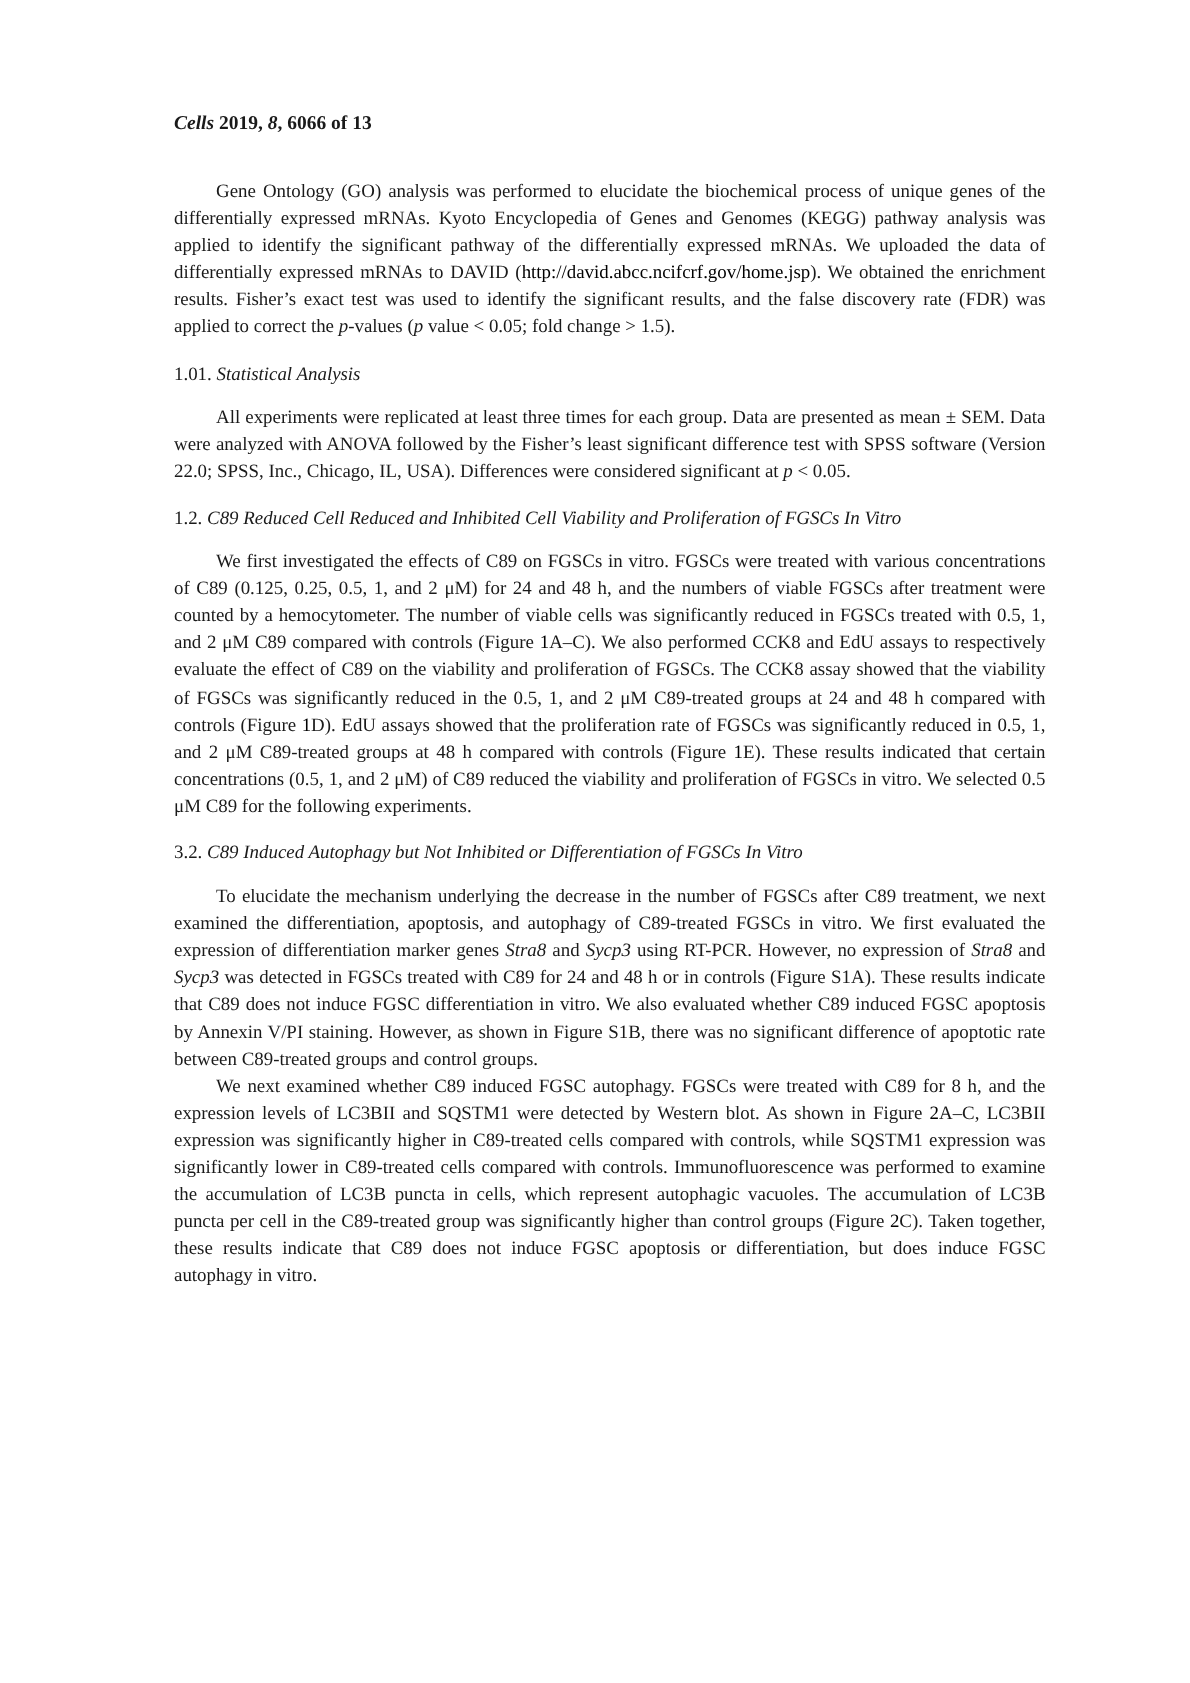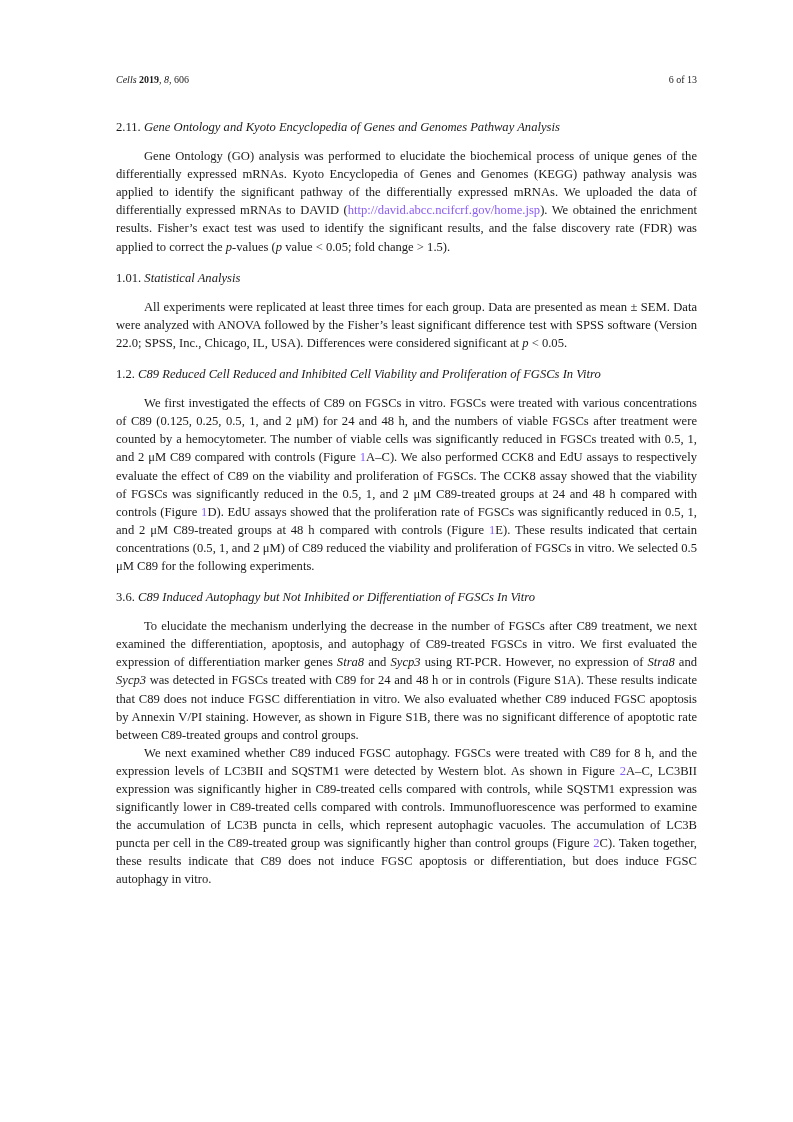--- a/index.html
+++ b/index.html
@@ -3,62 +3,61 @@
 <meta charset="utf-8">
 <style>
   html, body { margin: 0; padding: 0; background: #ffffff; }
   body {
     width: 793px; height: 1122px; position: relative; overflow: hidden;
     font-family: "Liberation Serif", "DejaVu Serif", serif;
     color: #1a1a1a;
   }
   .header {
     position: absolute; top: 74px; left: 116px; width: 581px;
-    font-size: 10px; display: flex; justify-content: space-between;
+    font-size: 13px; display: flex;  font-weight: bold;
   }
   .content {
     position: absolute; top: 118px; left: 116px; width: 581px;
     font-size: 12.6px; line-height: 18.1px;
   }
   .subsec {
     font-style: italic; margin: 0 0 11px 0; font-size: 12.6px;
   }
   .subsec .num { font-style: normal; }
   p.para {
     margin: 0; text-align: justify; text-indent: 28px;
   }
   .block { margin-bottom: 13px; }
   .section-title {
     font-weight: bold; margin: 2px 0 11px 0;
   }
-  a.link { color: #8b5cf6; text-decoration: none; }
+  a.link { color: #000000; text-decoration: none; }
   .ital { font-style: italic; }
 </style>
 </head>
 <body>
 
 <div class="header">
   <span>
     <span class="ital">Cells</span>
     <b>2019</b><span>, </span><span class="ital">8</span><span>, </span><span>606</span>
   </span>
   <span>6 of 13</span>
 </div>
 
 <div class="content" id="content">
     <div class="block">
-      <div class="subsec"><span class="num">2.11. </span><span>Gene Ontology and Kyoto Encyclopedia of Genes and Genomes Pathway Analysis</span></div>
       <p class="para"><span>Gene Ontology (GO) analysis was performed to elucidate the biochemical process of unique genes of the differentially expressed mRNAs. Kyoto Encyclopedia of Genes and Genomes (KEGG) pathway analysis was applied to identify the significant pathway of the differentially expressed mRNAs. We uploaded the data of differentially expressed mRNAs to DAVID (</span><a class="link" href="#">http://david.abcc.ncifcrf.gov/home.jsp</a><span>). We obtained the enrichment results. Fisher’s exact test was used to identify the significant results, and the false discovery rate (FDR) was applied to correct the </span><span class="ital">p</span><span>-values (</span><span class="ital">p</span><span> value &lt; 0.05; fold change &gt; 1.5).</span></p>
     </div>
     <div class="block">
       <div class="subsec"><span class="num">1.01. </span><span>Statistical Analysis</span></div>
       <p class="para"><span>All experiments were replicated at least three times for each group.  Data are presented as mean ± SEM. Data were analyzed with ANOVA followed by the Fisher’s least significant difference test with SPSS software (Version 22.0; SPSS, Inc., Chicago, IL, USA). Differences were considered significant at </span><span class="ital">p</span><span> &lt; 0.05.</span></p>
     </div>
     <div class="block">
       <div class="subsec"><span class="num">1.2. </span><span>C89 Reduced Cell Reduced and Inhibited Cell Viability and Proliferation of FGSCs In Vitro</span></div>
       <p class="para"><span>We first investigated the effects of C89 on FGSCs in vitro.  FGSCs were treated with various concentrations of C89 (0.125, 0.25, 0.5, 1, and 2 μM) for 24 and 48 h, and the numbers of viable FGSCs after treatment were counted by a hemocytometer. The number of viable cells was significantly reduced in FGSCs treated with 0.5, 1, and 2 μM C89 compared with controls (Figure </span><a class="link" href="#">1</a><span>A–C). We also performed CCK8 and EdU assays to respectively evaluate the effect of C89 on the viability and proliferation of FGSCs. The CCK8 assay showed that the viability of FGSCs was significantly reduced in the 0.5, 1, and 2 μM C89-treated groups at 24 and 48 h compared with controls (Figure </span><a class="link" href="#">1</a><span>D). EdU assays showed that the proliferation rate of FGSCs was significantly reduced in 0.5, 1, and 2 μM C89-treated groups at 48 h compared with controls (Figure </span><a class="link" href="#">1</a><span>E). These results indicated that certain concentrations (0.5, 1, and 2 μM) of C89 reduced the viability and proliferation of FGSCs in vitro. We selected 0.5 μM C89 for the following experiments.</span></p>
     </div>
     <div class="block">
-      <div class="subsec"><span class="num">3.6. </span><span>C89 Induced Autophagy but Not Inhibited or Differentiation of FGSCs In Vitro</span></div>
+      <div class="subsec"><span class="num">3.2. </span><span>C89 Induced Autophagy but Not Inhibited or Differentiation of FGSCs In Vitro</span></div>
       <p class="para"><span>To elucidate the mechanism underlying the decrease in the number of FGSCs after C89 treatment, we next examined the differentiation, apoptosis, and autophagy of C89-treated FGSCs in vitro. We first evaluated the expression of differentiation marker genes </span><span class="ital">Stra8</span><span> and </span><span class="ital">Sycp3</span><span> using RT-PCR. However, no expression of </span><span class="ital">Stra8</span><span> and </span><span class="ital">Sycp3</span><span> was detected in FGSCs treated with C89 for 24 and 48 h or in controls (Figure S1A). These results indicate that C89 does not induce FGSC differentiation in vitro. We also evaluated whether C89 induced FGSC apoptosis by Annexin V/PI staining. However, as shown in Figure S1B, there was no significant difference of apoptotic rate between C89-treated groups and control groups.</span></p>
       <p class="para"><span>We next examined whether C89 induced FGSC autophagy.  FGSCs were treated with C89 for 8 h, and the expression levels of LC3BII and SQSTM1 were detected by Western blot.  As shown in Figure </span><a class="link" href="#">2</a><span>A–C, LC3BII expression was significantly higher in C89-treated cells compared with controls, while SQSTM1 expression was significantly lower in C89-treated cells compared with controls. Immunofluorescence was performed to examine the accumulation of LC3B puncta in cells, which represent autophagic vacuoles. The accumulation of LC3B puncta per cell in the C89-treated group was significantly higher than control groups (Figure </span><a class="link" href="#">2</a><span>C). Taken together, these results indicate that C89 does not induce FGSC apoptosis or differentiation, but does induce FGSC autophagy in vitro.</span></p>
     </div>
   </div>
 
 </body></html>

